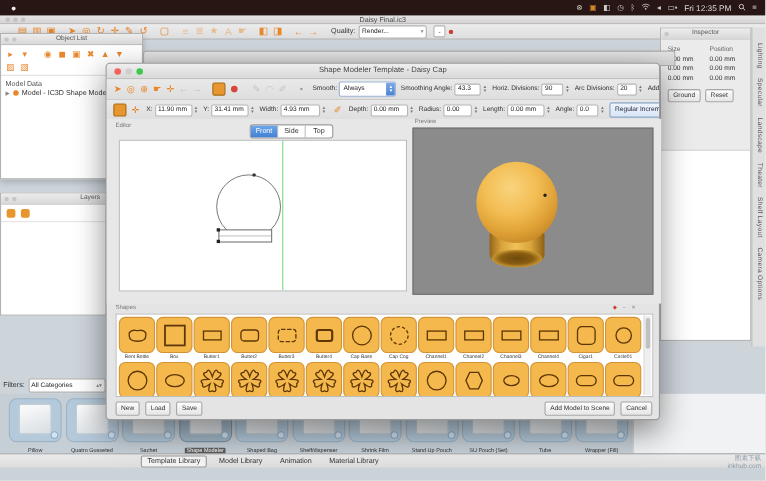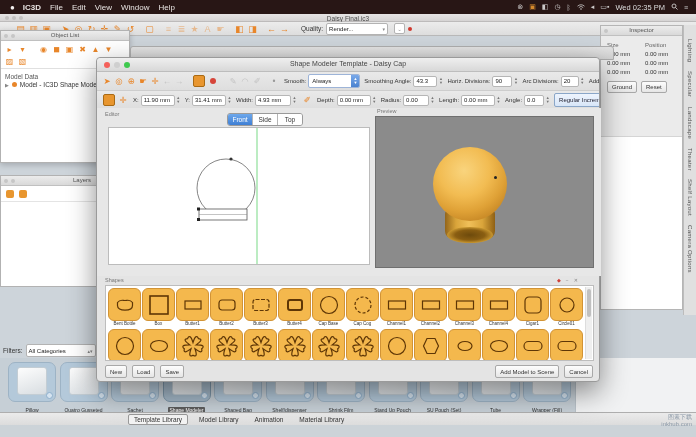--- a/index.html
+++ b/index.html
@@ -137,43 +137,35 @@
   
   .canvas2d svg{position:absolute;left:0;top:0;}
 </style>
 </head>
 <body>
 
 <div id="screen">
 
   <div class="menubar">
     <span class="apple">●</span>
-    <span style="display:flex;">
-        <span class="mitem app">IC3D</span>
-        <span class="mitem">File</span>
-        <span class="mitem">Edit</span>
-        <span class="mitem">View</span>
-        <span class="mitem">Window</span>
-        <span class="mitem">Help</span>
-      </span>
     <span class="mright">
       <span class="sicon">⊗</span>
       <span class="sicon" style="color:#e8962f;">▣</span>
       <span class="sicon">◧</span>
       <span class="sicon">◷</span>
       <span class="sicon">ᛒ</span>
       <span class="sicon">
         <svg width="8" height="6" viewBox="0 0 8 6">
             <path d="M0.5,2.2 A5,5 0 0 1 7.5,2.2 M1.8,3.6 A3,3 0 0 1 6.2,3.6" stroke="#ddd" fill="none" stroke-width="0.8"></path>
             <circle cx="4" cy="5" r="0.8" fill="#ddd"></circle>
           </svg>
       </span>
       <span class="sicon">◂</span>
       <span class="sicon">▭▪</span>
-      <span>Wed 02:35 PM</span>
+      <span>Fri 12:35 PM</span>
       <span class="sicon">
         <svg width="7" height="7" viewBox="0 0 7 7">
             <circle cx="3" cy="3" r="2" stroke="#ddd" fill="none" stroke-width="0.9"></circle>
             <line x1="4.5" y1="4.5" x2="6.5" y2="6.5" stroke="#ddd" stroke-width="0.9"></line>
           </svg>
       </span>
       <span class="sicon">≡</span>
     </span>
   </div>
 

